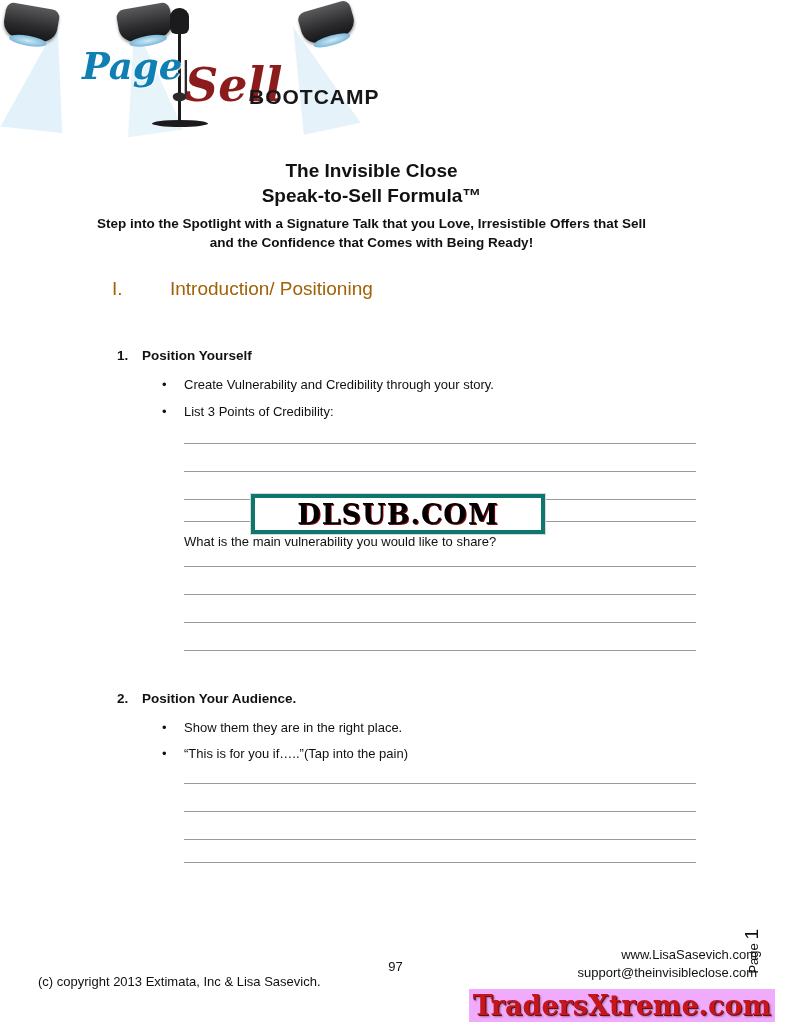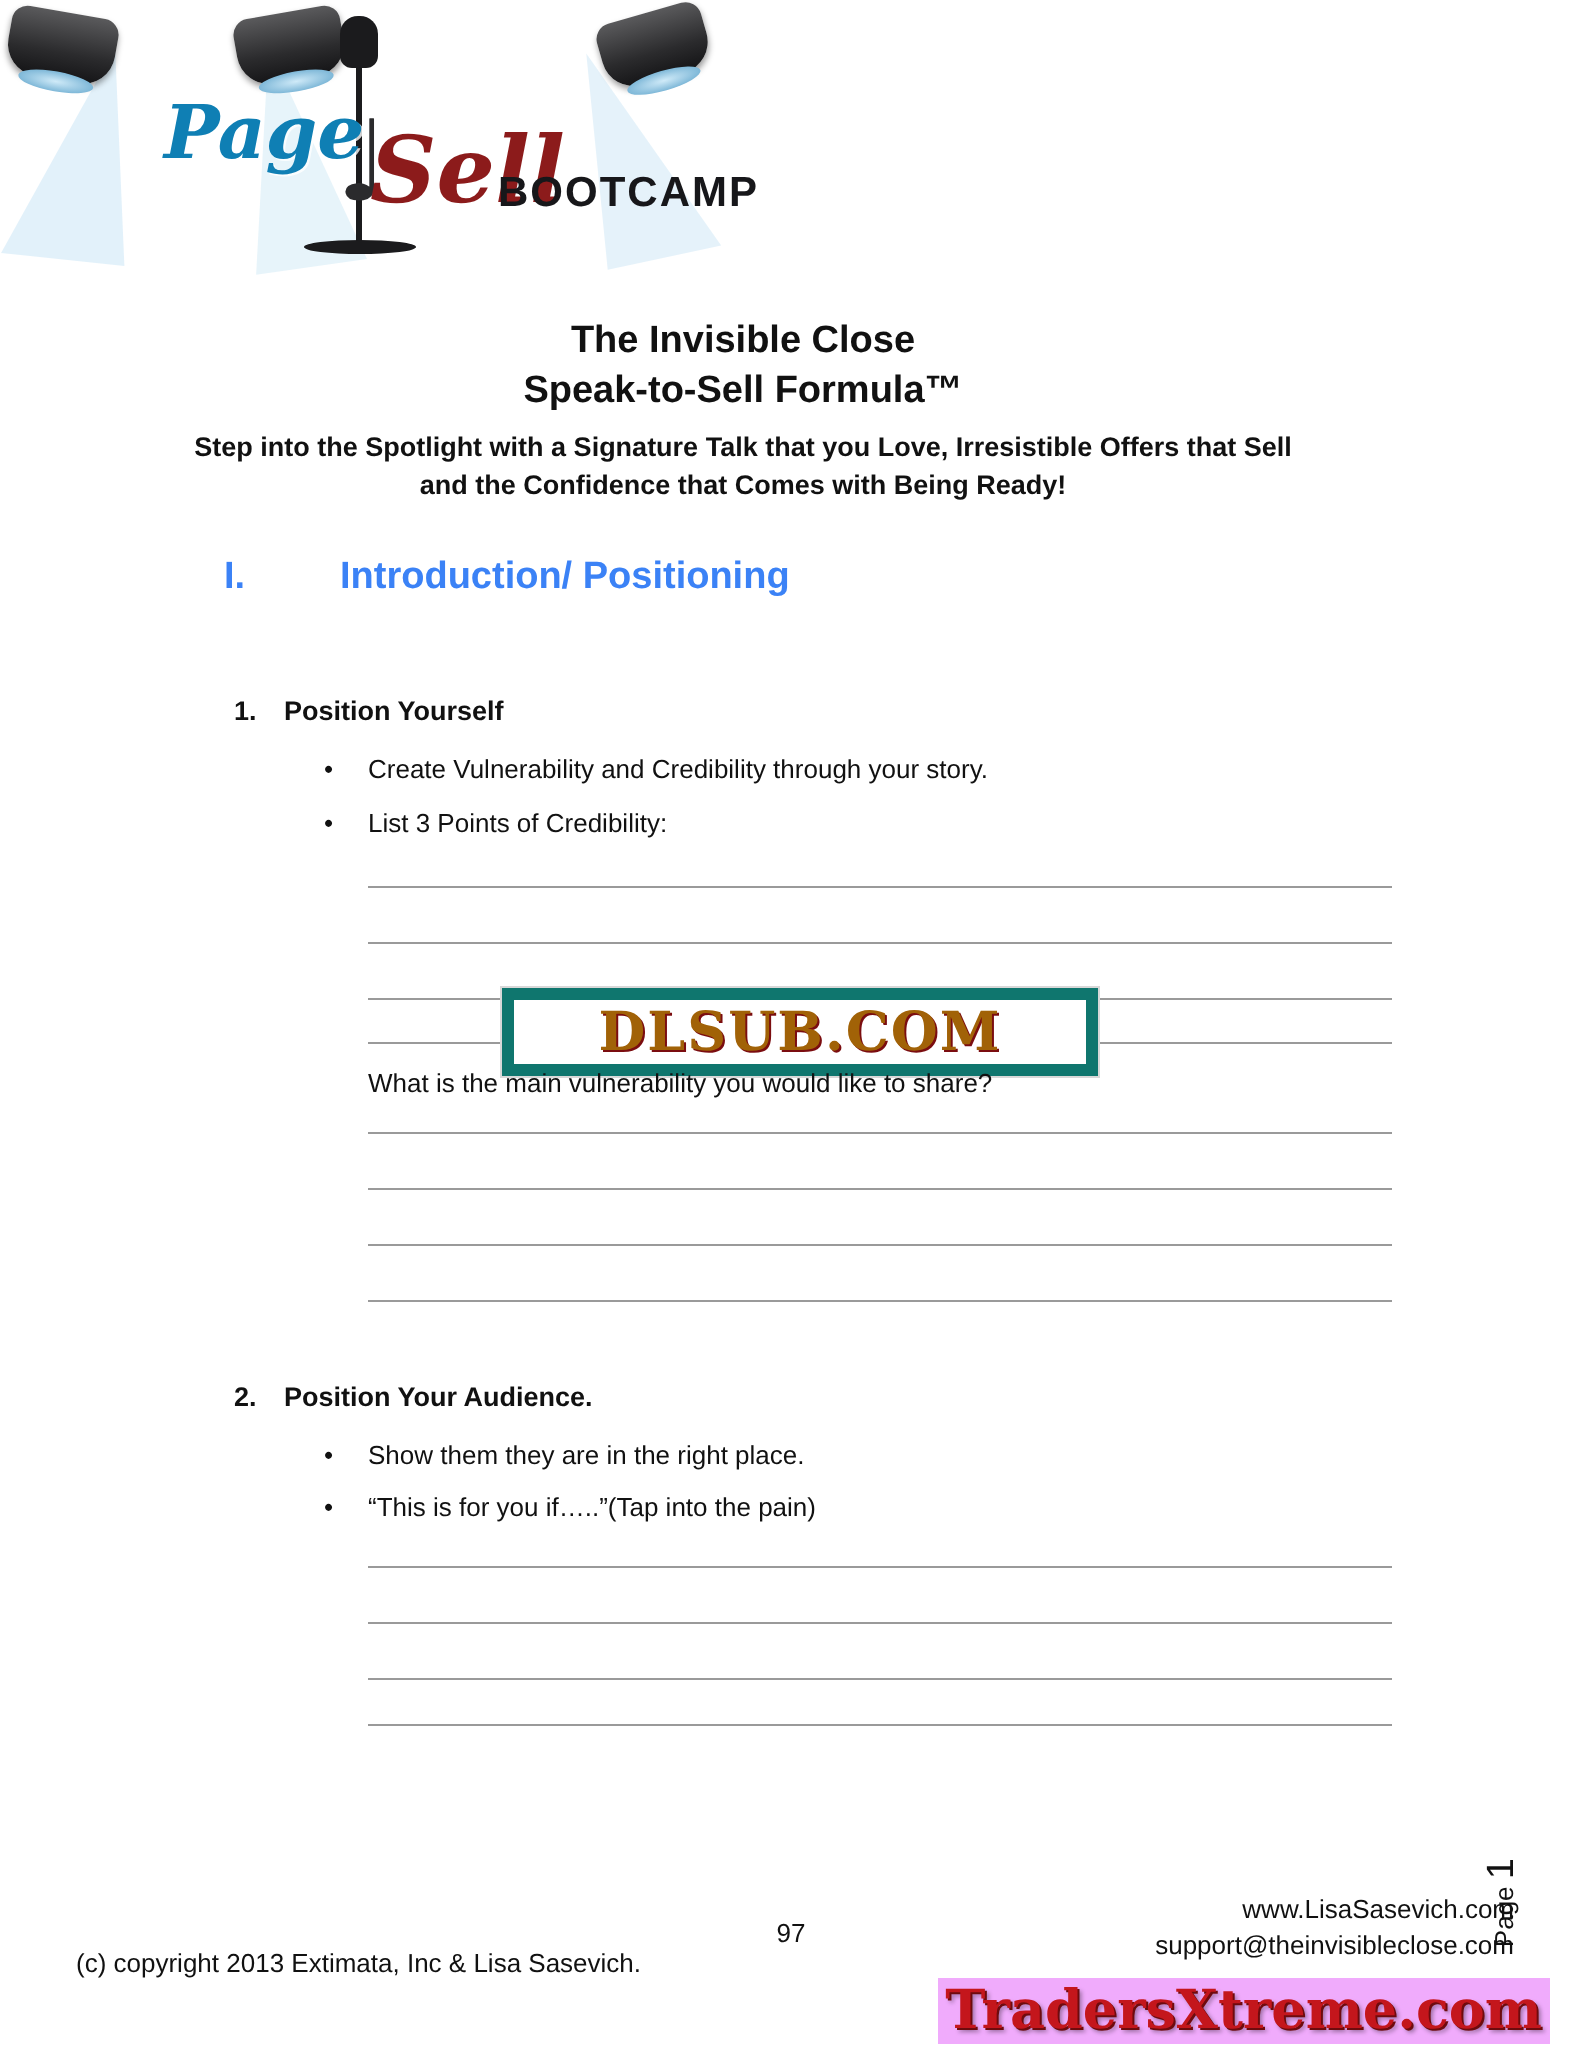--- a/index.html
+++ b/index.html
@@ -176,22 +176,22 @@
     color: #111;
     padding: 0 95px;
   }
 
   
   .section-heading {
     position: absolute;
     top: 278px;
     left: 112px;
     font-size: 19px;
-    font-weight: bold;
-    color: #3b82f6;
+    font-weight: normal;
+    color: #a16207;
   }
   .section-heading .num {
     display: inline-block;
     width: 58px;
   }
 
   .item {
     position: absolute;
     left: 117px;
     font-size: 13.5px;
@@ -243,30 +243,30 @@
   }
 
   
   .dlsub {
     position: absolute;
     left: 251px;
     top: 494px;
     width: 286px;
     height: 32px;
     background: #ffffff;
-    border: 6px solid #0f766e;
+    border: 4px solid #0f766e;
     box-shadow: 0 0 0 1px #d8d8d8;
     display: flex;
     align-items: center;
     justify-content: center;
     font-family: "DejaVu Serif", serif;
     font-weight: bold;
     font-size: 27px;
     letter-spacing: 1px;
-    color: #a16207;
+    color: #000000;
     text-shadow: 1px 1px 0 #7b0d10;
   }
 
   
   .page-rot {
     position: absolute;
     right: 28px;
     bottom: 95px;
     transform: rotate(-90deg);
     transform-origin: right bottom;

